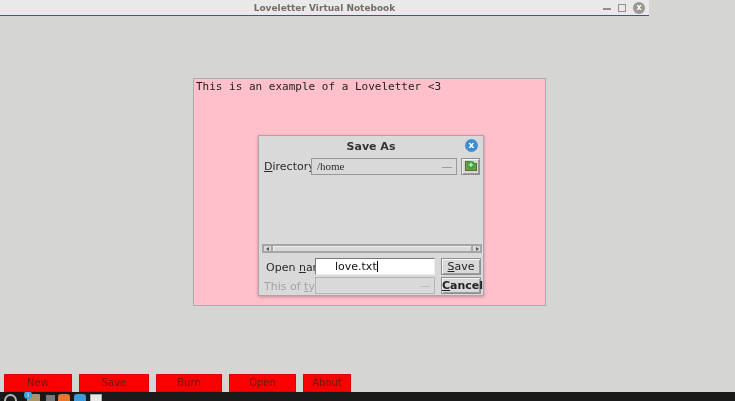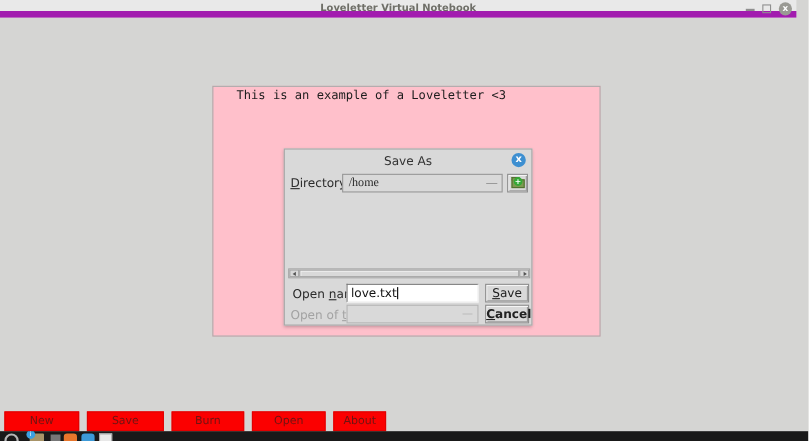--- a/index.html
+++ b/index.html
@@ -1,40 +1,40 @@
 <!DOCTYPE html>
 <html><head>
 <meta charset="utf-8">
 <style>
   * { margin:0; padding:0; box-sizing:border-box; }
   html,body { width:735px; height:401px; }
   body { font-family:"DejaVu Sans", sans-serif; }
   #screen { position:relative; width:735px; height:401px; background:#d5d5d3; overflow:hidden; }
 
   
-  .titlebar { position:absolute; left:0; top:0; width:724px; height:16px;
-    background:#e9e9e9; border-bottom:6px solid #a21caf; }
+  .titlebar { position:absolute; left:0; top:0; width:649px; height:16px;
+    background:#e9e9e9; border-bottom:1px solid #a21caf; }
   .titlebar-title { position:absolute; left:0; right:0; top:0; height:16px;
     text-align:center; font-size:9px; line-height:16px; font-weight:600; color:#6f6f68; }
   .win-min { position:absolute; right:38px; top:8px; width:8px; height:2px; background:#8f8f8f; }
   .win-max { position:absolute; right:23px; top:4px; width:8px; height:8px; border:1px solid #8f8f8f; background:transparent; }
   .win-close { position:absolute; right:4px; top:2px; width:12px; height:12px; border-radius:50%;
     background:#9a9a94; color:#fff; font-size:8px; line-height:12px; text-align:center; font-weight:bold; }
 
   
   .notebook { position:absolute; left:193px; top:78px; width:353px; height:228px;
     background:#ffc0cb; border:1px solid #ababab; }
   .notebook-text { font-family:"DejaVu Sans Mono", monospace; font-size:11px; color:#1d1d1d;
-    padding:1px 2px; white-space:pre;margin-left:19px; }
+    padding:1px 2px; white-space:pre; }
 
   
   .dialog { position:absolute; left:258px; top:135px; width:226px; height:161px;
     background:#d9d9d9; border:1px solid #a8a8a8; box-shadow:0 1px 3px rgba(0,0,0,0.25); }
   .dialog-title { position:absolute; left:0; right:0; top:4px; text-align:center;
-    font-size:11px; font-weight:normal; color:#333; }
+    font-size:11px; font-weight:bold; color:#333; }
   .dialog-close { position:absolute; right:5px; top:3px; width:13px; height:13px; border-radius:50%;
     background:#3d8fd1; color:#fff; font-size:9px; line-height:13px; text-align:center; font-weight:bold;
     cursor:default; }
 
   .lbl { font-size:11px; color:#2b2b2b; }
   .lbl u { text-decoration:underline; }
   .lbl.disabled { color:#a3a3a3; }
 
   .row-dir { position:absolute; left:5px; top:22px; width:216px; height:17px; }
   .row-dir .lbl { position:absolute; left:0; top:2px; }
@@ -66,21 +66,21 @@
   .hs-tri-r { position:absolute; left:3px; top:1px; width:0; height:0;
     border-top:2px solid transparent; border-bottom:2px solid transparent; border-left:3px solid #555; }
   .hs-thumb { position:absolute; left:9px; right:9px; top:0; height:7px; background:#d9d9d9;
     border:1px solid #a5a5a5; box-shadow:inset 1px 1px 0 #f0f0f0; }
 
   .row-name { position:absolute; left:0; top:122px; width:226px; height:17px; }
   .row-name .lbl { position:absolute; left:7px; top:3px; }
   .fname-input { position:absolute; left:56px; top:0; width:120px; height:17px; background:#fff;
     border-top:1px solid #7a7a7a; border-left:1px solid #7a7a7a;
     border-right:1px solid #eee; border-bottom:1px solid #eee;
-    font-size:11px; line-height:15px; padding-left:3px; color:#111; }
+    font-size:11px; line-height:15px; padding-left:19px; color:#111; }
   .caret { display:inline-block; width:1px; height:11px; background:#000; vertical-align:-2px; }
   .push-btn { position:absolute; left:182px; width:40px; height:17px; background:#d9d9d9;
     border:1px solid #8f8f8f; box-shadow:inset 1px 1px 0 #f5f5f5, inset -1px -1px 0 #9c9c9c;
     font-size:11px; color:#222; text-align:center; line-height:15px; }
   .row-name .push-btn { top:0; }
 
   .row-type { position:absolute; left:0; top:141px; width:226px; height:17px; }
   .row-type .lbl { position:absolute; left:5px; top:3px; }
   .combo-type { left:56px; top:0; width:120px; border-color:#b5b5b5; }
   .combo-type .dash { color:#b5b5b5; }
@@ -148,21 +148,21 @@
         </div>
     </div>
 
     <div class="row-name">
       <span class="lbl"><span>Open </span><u>n</u><span>ame:</span></span>
       <div class="fname-input"><span>love.txt</span><span class="caret"></span></div>
       <div class="push-btn"><span></span><u>S</u><span>ave</span></div>
     </div>
 
     <div class="row-type">
-      <span class="lbl disabled"><span>Open of </span><u>t</u><span>ype:</span></span>
+      <span class="lbl disabled"><span>This of </span><u>t</u><span>ype:</span></span>
       <div class="combo combo-type">
         <span></span>
         <span class="dash">—</span>
       </div>
       <div class="push-btn"><span></span><u>C</u><span>ancel</span></div>
     </div>
   </div>
 
   <div class="action-bar">
     <div class="red-btn b0">New Loveletter</div>

